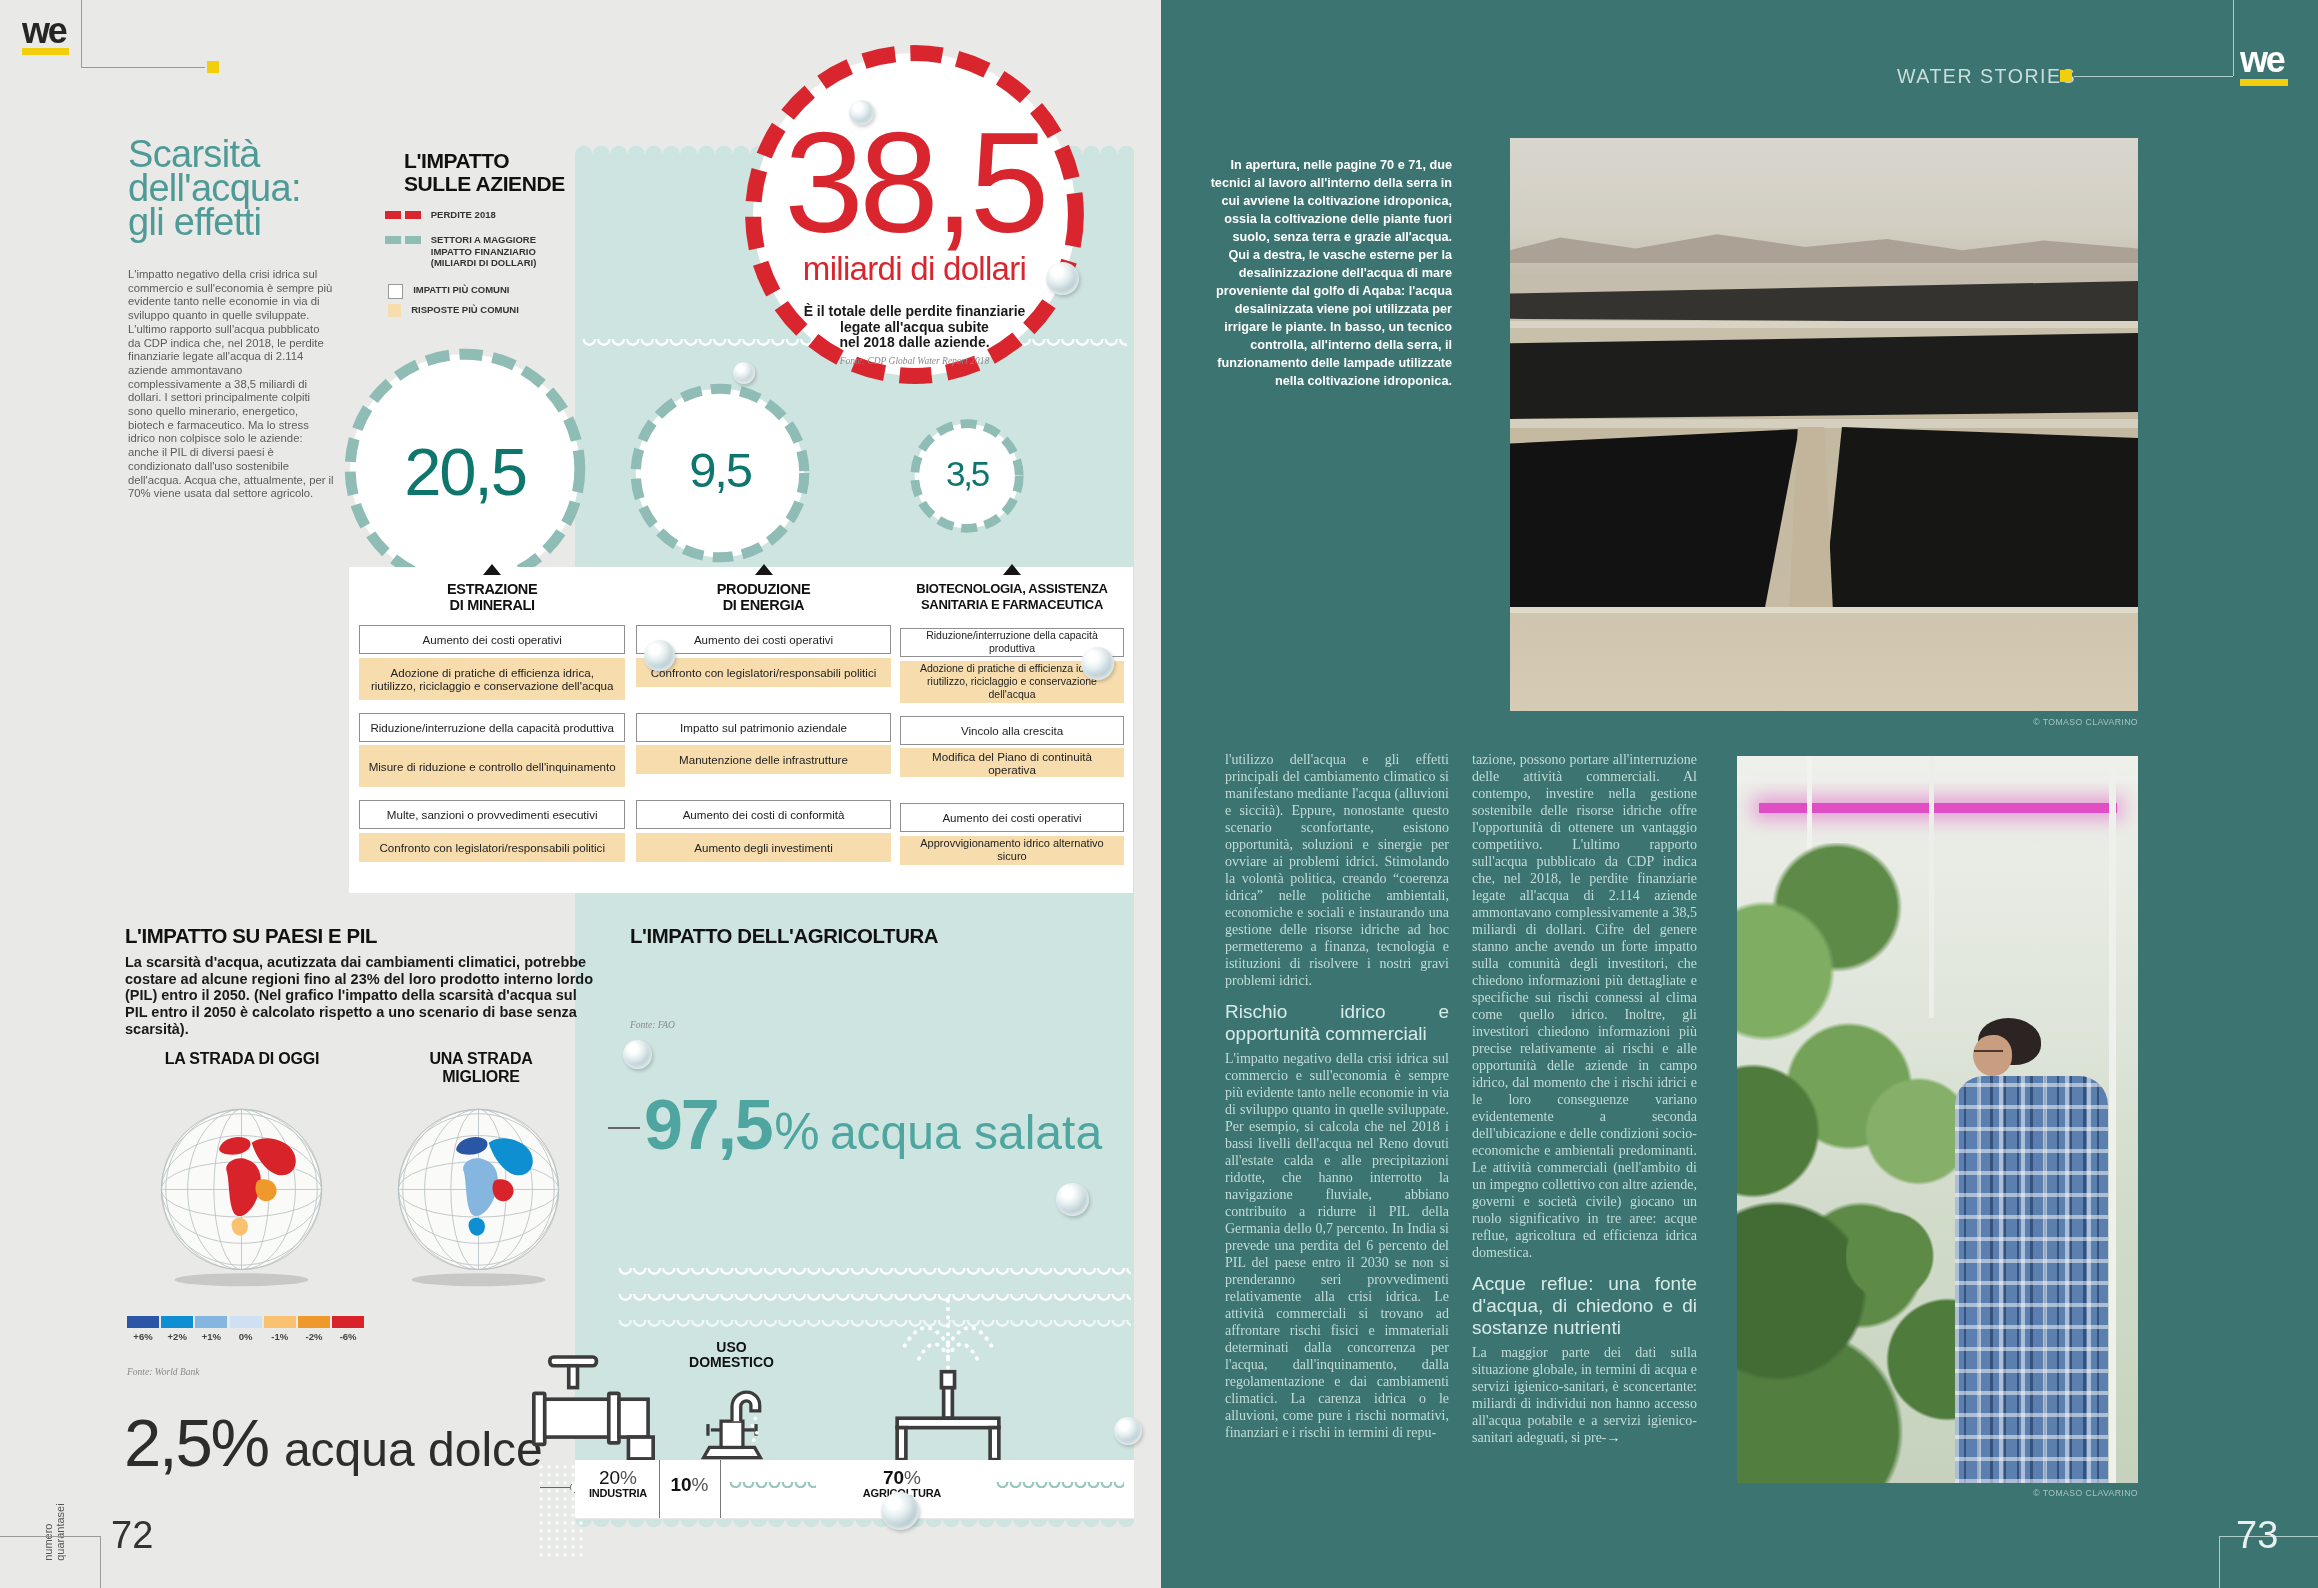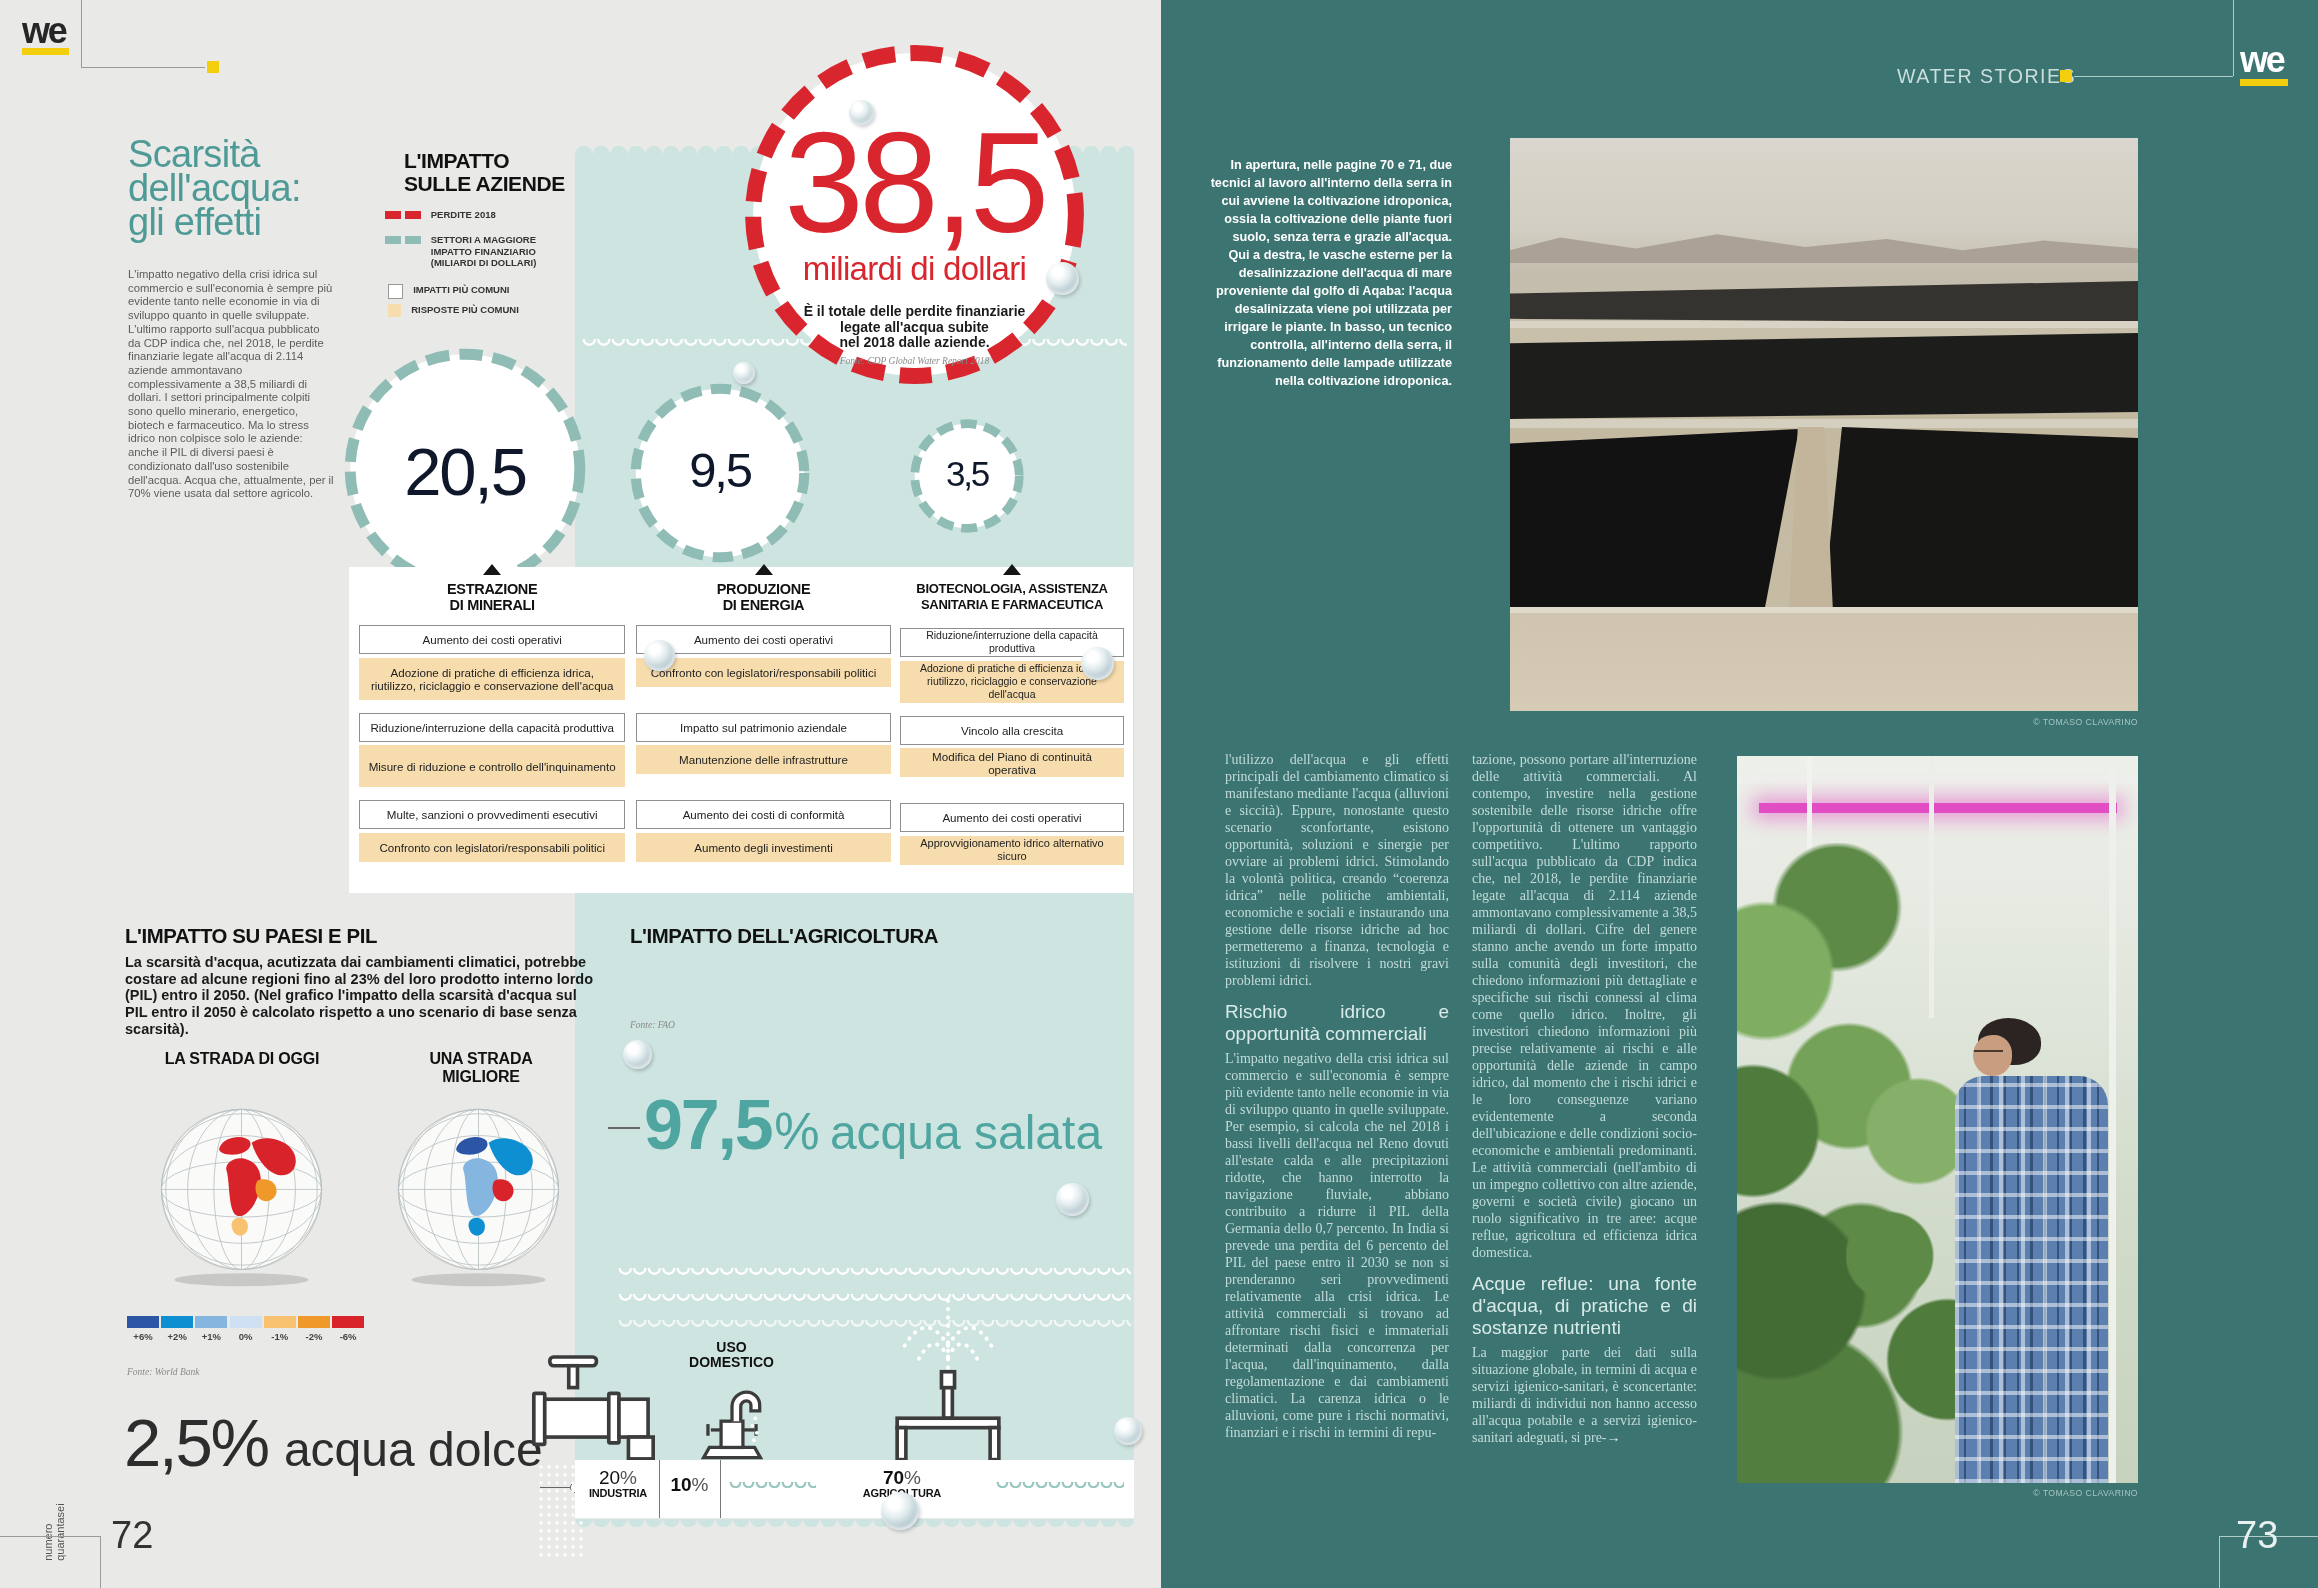--- a/index.html
+++ b/index.html
@@ -19,21 +19,21 @@
   .legend-item{display:flex;gap:10.2px;align-items:flex-start;}
   .legend-label{font-size:9.5px;line-height:11.6px;font-weight:700;color:#333;}
   .dash-swatch{display:flex;gap:3.6px;margin-top:1.5px;}
   .dash-swatch i{display:block;width:16px;height:8px;}
   .box-swatch{width:13px;height:13px;}
   .aqua-panel{background:#CDE4E0;}
   .scallop-top{height:10.2px;background:radial-gradient(circle 8.7px at 50% 10.2px,#CDE4E0 8px,transparent 8.7px);background-size:17.5px 10.2px;background-repeat:repeat-x;}
   .scallop-bot{height:10.2px;background:radial-gradient(circle 8.7px at 50% 0px,#CDE4E0 8px,transparent 8.7px);background-size:17.5px 10.2px;background-repeat:repeat-x;}
   .waves-w{height:11px;background:radial-gradient(circle 6.5px at 7.3px 0px,transparent 4.4px,#ffffff 4.7px 6.5px,transparent 7px);background-size:14.5px 11px;background-repeat:repeat-x;}
   .waves-t{height:9.5px;background:radial-gradient(circle 5.8px at 6.5px 0px,transparent 3.6px,#9CC8C2 4px 5.8px,transparent 6.2px);background-size:13px 9.5px;background-repeat:repeat-x;}
-  .circle-num{font-weight:300;color:#0f172a;letter-spacing:-2.2px;}
+  .circle-num{font-weight:300;color:#0f766e;letter-spacing:-2.2px;}
   .big-red-num{font-weight:400;color:#D9262E;font-size:143px;line-height:1;letter-spacing:-4.4px;}
   .big-red-unit{font-weight:400;color:#D9262E;font-size:33px;letter-spacing:-0.7px;}
   .circle-caption{font-size:14px;line-height:15.6px;font-weight:700;color:#1a1a1a;}
   .fonte{font-size:9.5px;font-style:italic;color:#8a8a8a;font-family:"Liberation Serif",serif;}
   .white-block{background:#ffffff;}
   .sector-col{position:absolute;top:0;}
   .sector-head{position:relative;font-size:14.5px;line-height:16px;font-weight:700;color:#111;text-align:center;letter-spacing:-0.3px;padding-top:5.8px;}
   .tri{width:0;height:0;border-left:9.5px solid transparent;border-right:9.5px solid transparent;border-bottom:11px solid #151515;position:absolute;top:-11.6px;left:50%;transform:translateX(-50%);}
   .row{box-sizing:border-box;display:flex;align-items:center;justify-content:center;text-align:center;font-size:11.6px;line-height:13px;color:#222;padding:1.5px 7.3px;}
   .row.impact{background:#fff;border:1.1px solid #8f8f8f;height:29px;}
@@ -411,21 +411,21 @@
     </div>
     <div class="abs credit" style="left:759px;top:717px;width:218px;">© TOMASO CLAVARINO</div>
 
     <div class="abs bodycol" style="left:64px;top:751px;width:224px;height:735px;overflow:hidden;">
       <p style="margin:0;">l'utilizzo dell'acqua e gli effetti principali del cambiamento climatico si manifestano mediante l'acqua (alluvioni e siccità). Eppure, nonostante questo scenario sconfortante, esistono opportunità, soluzioni e sinergie per ovviare ai problemi idrici. Stimolando la volontà politica, creando “coerenza idrica” nelle politiche ambientali, economiche e sociali e instaurando una gestione delle risorse idriche ad hoc permetteremo a finanza, tecnologia e istituzioni di risolvere i nostri gravi problemi idrici.</p>
       <h3 class="subhead">Rischio idrico e opportunità commerciali</h3>
       <p style="margin:0;">L'impatto negativo della crisi idrica sul commercio e sull'economia è sempre più evidente tanto nelle economie in via di sviluppo quanto in quelle sviluppate. Per esempio, si calcola che nel 2018 i bassi livelli dell'acqua nel Reno dovuti all'estate calda e alle precipitazioni ridotte, che hanno interrotto la navigazione fluviale, abbiano contribuito a ridurre il PIL della Germania dello 0,7 percento. In India si prevede una perdita del 6 percento del PIL del paese entro il 2030 se non si prenderanno seri provvedimenti relativamente alla crisi idrica. Le attività commerciali si trovano ad affrontare rischi fisici e immateriali determinati dalla concorrenza per l'acqua, dall'inquinamento, dalla regolamentazione e dai cambiamenti climatici. La carenza idrica o le alluvioni, come pure i rischi normativi, finanziari e i rischi in termini di repu-</p>
     </div>
     <div class="abs bodycol" style="left:311px;top:751px;width:225px;height:735px;overflow:hidden;">
       <p style="margin:0;">tazione, possono portare all'interruzione delle attività commerciali. Al contempo, investire nella gestione sostenibile delle risorse idriche offre l'opportunità di ottenere un vantaggio competitivo. L'ultimo rapporto sull'acqua pubblicato da CDP indica che, nel 2018, le perdite finanziarie legate all'acqua di 2.114 aziende ammontavano complessivamente a 38,5 miliardi di dollari. Cifre del genere stanno anche avendo un forte impatto sulla comunità degli investitori, che chiedono informazioni più dettagliate e specifiche sui rischi connessi al clima come quello idrico. Inoltre, gli investitori chiedono informazioni più precise relativamente ai rischi e alle opportunità delle aziende in campo idrico, dal momento che i rischi idrici e le loro conseguenze variano evidentemente a seconda dell'ubicazione e delle condizioni socio-economiche e ambientali predominanti. Le attività commerciali (nell'ambito di un impegno collettivo con altre aziende, governi e società civile) giocano un ruolo significativo in tre aree: acque reflue, agricoltura ed efficienza idrica domestica.</p>
-      <h3 class="subhead">Acque reflue: una fonte d'acqua, di pratiche e di sostanze nutrienti</h3>
+      <h3 class="subhead">Acque reflue: una fonte d'acqua, di chiedono e di sostanze nutrienti</h3>
       <p style="margin:0;"><span>La maggior parte dei dati sulla situazione globale, in termini di acqua e servizi igienico-sanitari, è sconcertante: miliardi di individui non hanno accesso all'acqua potabile e a servizi igienico-sanitari adeguati, si pre-</span><span class="arrow">→</span></p>
     </div>
 
     <div class="abs photo" style="left:576px;top:756px;width:401px;height:727px;background:linear-gradient(180deg,#eef0ea 0%,#e3e8df 28%,#d3dccc 60%,#c6d2bd 100%);">
       <div class="abs" style="left:0;top:20.4px;width:401px;height:7.3px;background:#eff1ed;"></div>
       <div class="abs" style="left:22px;top:47px;width:358px;height:10.2px;background:#E14EC4;box-shadow:0 0 19px 5.8px rgba(225,78,196,0.55);"></div>
       <div class="abs" style="left:70px;top:0;width:5.1px;height:240px;background:#f1f3ef;"></div>
       <div class="abs" style="left:192px;top:0;width:5.1px;height:262px;background:#eceeea;"></div>
       <div class="abs" style="left:372px;top:0;width:7.3px;height:727px;background:#eef0ec;"></div>
       <div class="abs" style="left:-44px;top:87px;width:240px;height:640px;background:radial-gradient(circle at 30% 20%,#7fae63 0 12%,transparent 13%),radial-gradient(circle at 60% 10%,#5d8a47 0 10%,transparent 11%),radial-gradient(circle at 25% 45%,#4f7c3d 0 16%,transparent 17%),radial-gradient(circle at 65% 38%,#74a258 0 14%,transparent 15%),radial-gradient(circle at 35% 70%,#436c35 0 18%,transparent 19%),radial-gradient(circle at 70% 66%,#5d8a47 0 13%,transparent 14%),radial-gradient(circle at 45% 92%,#527f40 0 16%,transparent 17%);"></div>

